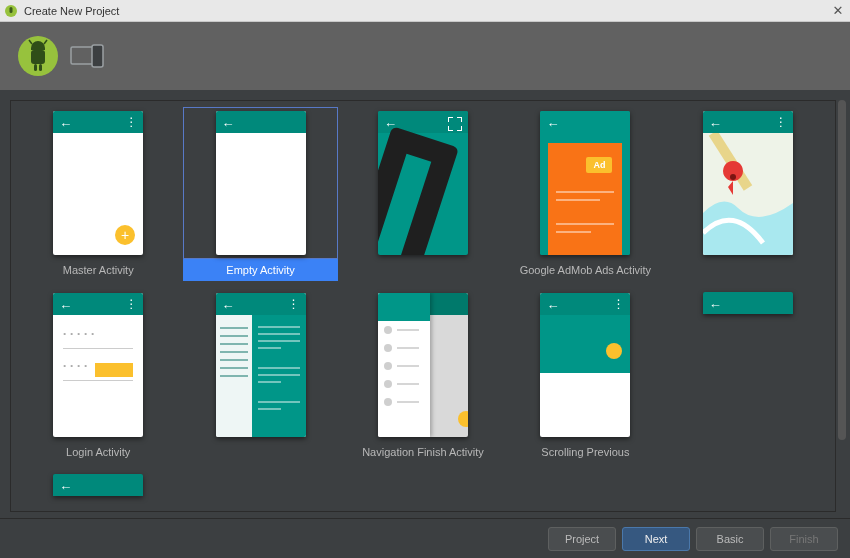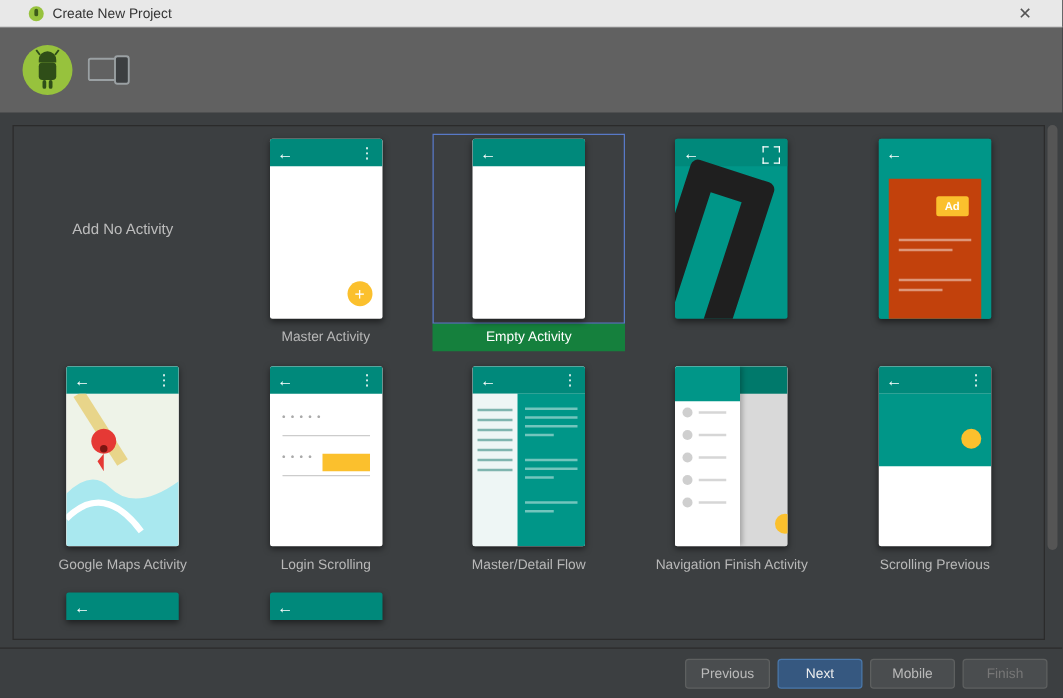--- a/index.html
+++ b/index.html
@@ -1,20 +1,20 @@
 <!DOCTYPE html>
 <html><head>
 <meta charset="utf-8">
 <style>
   * { box-sizing: border-box; margin: 0; padding: 0; font-family: "Segoe UI", Arial, sans-serif; }
   html, body { width: 850px; height: 558px; overflow: hidden; }
   body { background: #3c3f41; color: #bbbbbb; }
 
   
-  .titlebar { height: 22px; background: #e8e8e8; display: flex; align-items: center; padding: 0 22px; border-bottom: 1px solid #c8c8c8; }
+  .titlebar { height: 22px; background: #e8e8e8; display: flex; align-items: center; padding: 0 4px; border-bottom: 1px solid #c8c8c8; }
   .titlebar .icon-slot { width: 14px; height: 14px; margin-right: 6px; display:flex; align-items:center; justify-content:center; }
   .titlebar .title-text { font-size: 11px; color: #333; flex: 1; }
   .titlebar .close { width: 16px; text-align: center; font-size: 13px; color: #555; cursor: default; }
 
   
   .header { height: 68px; background: #616161; display: flex; align-items: center; padding: 0 16px; }
   .header .logo-slot { width: 44px; height: 44px; margin-right: 10px; }
   .header h1 { color: #fff; font-size: 21px; font-weight: 400; flex:1; }
   .header .device-slot { width: 34px; height: 24px; }
 
@@ -22,21 +22,21 @@
   .content-wrap { position: relative; height: calc(558px - 22px - 68px - 40px); }
   .content { position:absolute; top:10px; left:10px; right:14px; bottom:6px; border:1px solid #2b2b2b; background:#3c3f41; overflow:hidden; }
   .scrollbar { position:absolute; top:10px; right:4px; width:8px; height: calc(100% - 16px); }
   .scrollbar .thumb { width:8px; height: 340px; background:#555; border-radius:4px; }
 
   .grid { display:grid; grid-template-columns: repeat(5, 1fr); gap: 0; padding: 4px 6px 0 6px; }
   .cell { display:flex; flex-direction:column; align-items:center; padding:2px 4px 6px 4px; }
   .cell .thumb-wrap { height: 152px; width: 100%; display:flex; align-items:center; justify-content:center; }
   .cell .label { font-size: 11px; color: #b8b8b8; text-align:center; height:22px; line-height:22px; white-space:nowrap; }
   .cell.selected .thumb-wrap { border: 1px solid #5879c7; }
-  .cell.selected .label { background:#15803d; color:#fff; width:100%; }
+  .cell.selected .label { background:#3b82f6; color:#fff; width:100%; }
 
   .row3 .thumb-wrap { height: 28px !important; }
 
   
   .phone { width: 90px; height: 144px; background:#fff; border-radius:2px; box-shadow: 0 2px 5px rgba(0,0,0,.5); position:relative; overflow:hidden; }
   .phone .bar { height: 22px; background:#00897b; display:flex; align-items:center; justify-content:space-between; padding:0 6px; }
   .phone .bar .back { color:#fff; font-size:13px; line-height:1; }
   .phone .bar .dots { color:#fff; font-size:12px; line-height:1; }
   .sliver { width:90px; height:22px; background:#00897b; border-radius:2px 2px 0 0; display:flex; align-items:center; padding:0 6px; box-shadow: 0 2px 5px rgba(0,0,0,.5);}
   .sliver .back { color:#fff; font-size:13px; }
@@ -50,21 +50,21 @@
   .fullscreen-arrows span { position:absolute; width:5px; height:5px; border:1.5px solid #fff; }
   .fullscreen-arrows .tl { top:0; left:0; border-right:none; border-bottom:none; }
   .fullscreen-arrows .tr { top:0; right:0; border-left:none; border-bottom:none; }
   .fullscreen-arrows .bl { bottom:0; left:0; border-right:none; border-top:none; }
   .fullscreen-arrows .br { bottom:0; right:0; border-left:none; border-top:none; }
   .fullscreen-overlay { position:absolute; left:-12px; top:22px; width:70px; height:160px; transform:rotate(18deg); border:22px solid #1f1f1f; border-radius:6px; }
 
   
   .admob .bar { background:#009688; }
   .admob-body { padding:10px 8px; background:#009688; height:100%; }
-  .admob-inner { background:#c2410c; height:100%; padding:8px; position:relative; }
+  .admob-inner { background:#f97316; height:100%; padding:8px; position:relative; }
   .ad-chip { position:absolute; top:14px; right:10px; background:#fbc02d; color:#fff; font-size:9px; font-weight:600; padding:3px 7px; border-radius:2px; }
   .ad-line { height:2px; background:rgba(255,255,255,.45); margin:6px 0; }
 
   
   .login-body { padding:14px 10px 0 10px; }
   .login-line { height:1px; background:#ccc; margin:10px 0 4px 0; }
   .login-dot { font-size:8px; color:#aaa; letter-spacing:1px; }
   .login-btn { width:38px; height:14px; background:#fbc02d; position:absolute; right:10px; top:70px; }
 
   
@@ -124,26 +124,20 @@
       <rect x="1" y="3" width="26" height="17" rx="1.5" fill="none" stroke="#9aa0a3" stroke-width="1.5"></rect>
       <rect x="22" y="1" width="11" height="22" rx="2" fill="#3c3f41" stroke="#9aa0a3" stroke-width="1.5"></rect>
     </svg>
   </span>
 </div>
 
 <div class="content-wrap">
   <div class="content">
     <div class="grid">
 
-      <div class="cell">
-        <div class="thumb-wrap">
-            <span class="no-activity-text">Add No Activity</span>
-          </div>
-        <div class="label">&nbsp;</div>
-      </div>
 
       <div class="cell">
         <div class="thumb-wrap">
           <div class="phone">
             <div class="bar">
                 <span class="back">←</span>
                 <span class="dots">⋮</span>
               </div>
             <span class="fab">+</span>
           </div>
@@ -191,60 +185,60 @@
               <div style="height:34px;"></div>
               <div class="ad-line"></div>
                   <div class="ad-line" style="width:75%;"></div>
               <div style="height:10px;"></div>
               <div class="ad-line"></div>
                   <div class="ad-line" style="width:60%;"></div>
             </div>
               </div>
           </div>
         </div>
+        <div class="label">Google AdMob Ads Activity</div>
       </div>
 
       <div class="cell">
         <div class="thumb-wrap">
           <div class="phone">
             <div class="bar">
                 <span class="back">←</span>
                 <span class="dots">⋮</span>
               </div>
             <svg viewBox="0 0 90 122" width="90" height="122">
               <rect width="90" height="122" fill="#eef3e8"></rect>
               <path d="M0 80 Q20 60 35 75 Q55 95 90 70 L90 122 L0 122 Z" fill="#a9e8ef"></path>
               <path d="M10 0 L45 55" stroke="#e8d58a" stroke-width="10" fill="none"></path>
               <path d="M0 100 Q30 70 60 110" stroke="#fff" stroke-width="5" fill="none"></path>
               <path d="M30 48 a10 10 0 1 1 0.01 0 M30 48 l0 14 l-5 -8 z" fill="#e53935"></path>
               <circle cx="30" cy="44" r="3" fill="#7b1512"></circle>
             </svg>
           </div>
         </div>
-        <div class="label">Google Maps Activity</div>
       </div>
 
       <div class="cell">
         <div class="thumb-wrap">
           <div class="phone">
             <div class="bar">
                 <span class="back">←</span>
                 <span class="dots">⋮</span>
               </div>
             <div class="login-body">
               <div class="login-dot">• • • • •</div>
               <div class="login-line"></div>
               <div style="height:8px;"></div>
               <div class="login-dot">• • • •</div>
               <div class="login-line"></div>
               <div class="login-btn"></div>
             </div>
           </div>
         </div>
-        <div class="label">Login Scrolling</div>
+        <div class="label">Login Activity</div>
       </div>
 
       <div class="cell">
         <div class="thumb-wrap">
           <div class="phone">
             <div class="bar">
                 <span class="back">←</span>
                 <span class="dots">⋮</span>
               </div>
             <div class="md-left">
@@ -264,21 +258,20 @@
               <div style="height:8px;"></div>
               <div class="txt"></div>
                 <div class="txt"></div>
                 <div class="txt short"></div>
               <div style="height:8px;"></div>
               <div class="txt"></div>
                 <div class="txt short"></div>
             </div>
           </div>
         </div>
-        <div class="label">Master/Detail Flow</div>
       </div>
 
       <div class="cell">
         <div class="thumb-wrap">
           <div class="phone">
             <div class="bar" style="background:#00796b;"></div>
             <div class="nd-shadow"></div>
             <div class="nd-drawer">
               <div class="hdr"></div>
               <div class="nd-item">
@@ -347,17 +340,17 @@
         </div>
 
     </div>
   </div>
   <div class="scrollbar">
       <div class="thumb"></div>
     </div>
 </div>
 
 <div class="footer">
-  <div class="btn">Previous</div>
+  <div class="btn">Project</div>
   <div class="btn primary">Next</div>
-  <div class="btn">Mobile</div>
+  <div class="btn">Basic</div>
   <div class="btn disabled">Finish</div>
 </div>
 
 </body></html>

